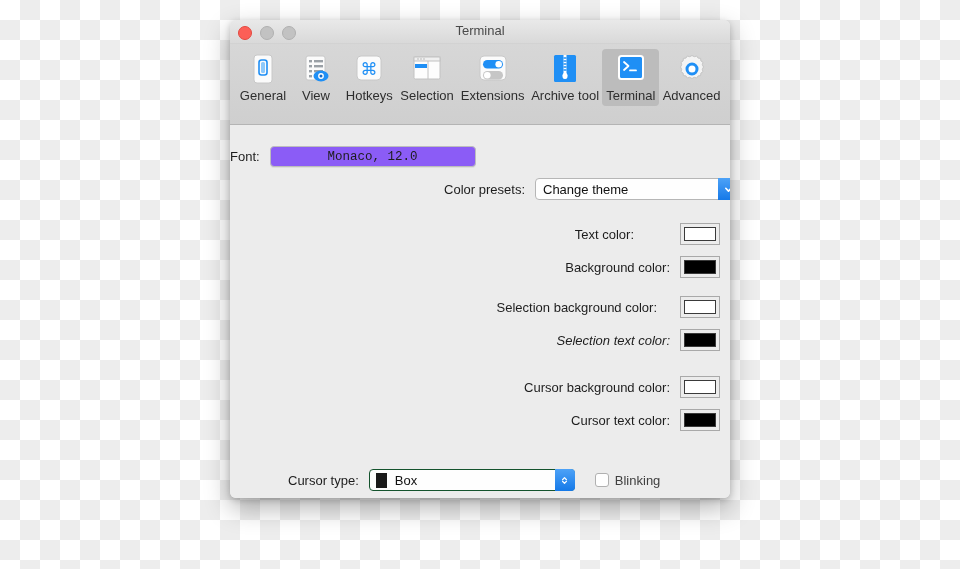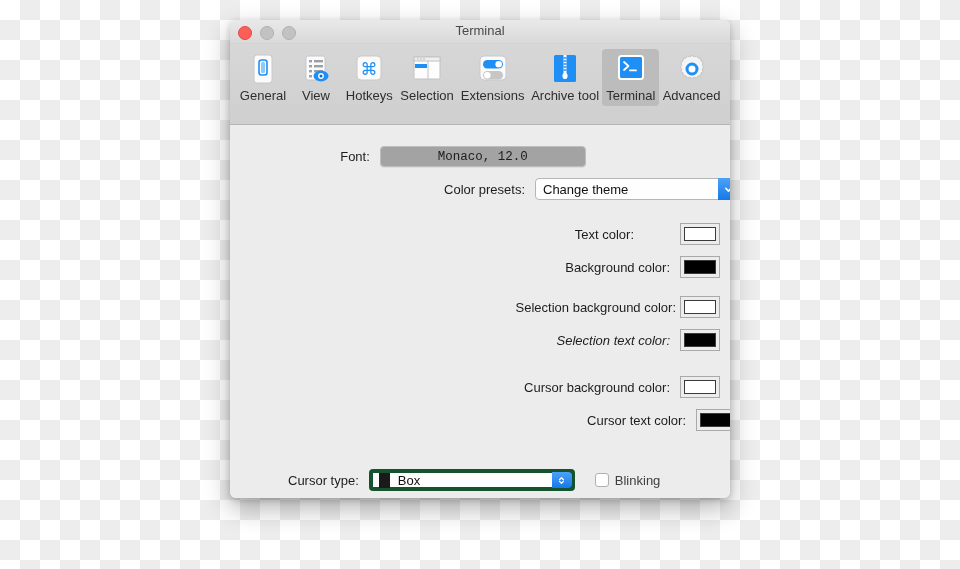--- a/index.html
+++ b/index.html
@@ -113,21 +113,21 @@
     font-size: 13px;
     color: #1d1d1d;
     text-align: right;
     white-space: nowrap;
   }
 
   
   .font-button {
     width: 206px;
     height: 21px;
-    background: #a3a3a3;
+    background: #8b5cf6;
     border: 1px solid #bdbdbd;
     border-radius: 4px;
     box-shadow: 0 1px 0 rgba(0,0,0,0.06);
     display: flex;
     align-items: center;
     justify-content: center;
     font-family: "Liberation Mono", "DejaVu Sans Mono", monospace;
     font-size: 12.5px;
     color: #1d1d1d;
     box-sizing: border-box;
@@ -165,21 +165,21 @@
     height: 9px;
     display: block;
   }
 
   
   .popup {
     position: relative;
     width: 206px;
     height: 22px;
     background: #fefefe;
-    border: 4px solid #14532d;
+    border: 1px solid #14532d;
     border-radius: 4px;
     box-sizing: border-box;
     display: flex;
     align-items: center;
     padding-left: 6px;
     font-size: 13px;
     color: #111;
   }
   .popup .arrow-box {
     position: absolute;
@@ -362,21 +362,21 @@
           <circle cx="17" cy="17" r="5" fill="none" stroke="#1f8ff5" stroke-width="3"></circle>
         </svg>
       </span>
       <span class="tool-label">Advanced</span>
     </div>
 
   </div>
 
   <div class="content">
 
-    <div class="row" style="left:0; top:21px; width:466px; justify-content:center;">
+    <div class="row" style="left:0; top:21px; width:466px; justify-content:flex-start;">
       <span class="row-label" style="margin-right:10px;">Font:</span>
       <span class="font-button">Monaco, 12.0</span>
     </div>
 
     <div class="row" style="left:0; top:53px; width:463px; justify-content:flex-end;padding-left:45px;">
       <span class="row-label" style="margin-right:10px;">Color presets:</span>
       <span class="combo">
         <span>Change theme</span>
         <span class="arrow-box">
           <svg class="chev" viewBox="0 0 10 10">
@@ -394,41 +394,41 @@
     </div>
 
     <div class="row" style="left:0; top:131px; width:490px; justify-content:flex-end;">
       <span class="row-label" style="margin-right:10px;">Background color:</span>
       <span class="colorwell">
         <span class="swatch" style="background:#000000"></span>
       </span>
     </div>
 
     <div class="row" style="left:0; top:171px; width:490px; justify-content:flex-end;">
-      <span class="row-label" style="margin-right:4px;">Selection background color:</span>
+      <span class="row-label" style="margin-right:23px;">Selection background color:</span>
       <span class="colorwell">
         <span class="swatch" style="background:#ffffff"></span>
       </span>
     </div>
 
     <div class="row" style="left:0; top:204px; width:490px; justify-content:flex-end;">
       <span class="row-label" style="margin-right:10px;font-style:italic;">Selection text color:</span>
       <span class="colorwell">
         <span class="swatch" style="background:#000000"></span>
       </span>
     </div>
 
     <div class="row" style="left:0; top:251px; width:490px; justify-content:flex-end;">
       <span class="row-label" style="margin-right:10px;">Cursor background color:</span>
       <span class="colorwell">
         <span class="swatch" style="background:#ffffff"></span>
       </span>
     </div>
 
-    <div class="row" style="left:0; top:284px; width:490px; justify-content:flex-end;padding-left:16px;">
+    <div class="row" style="left:0; top:284px; width:490px; justify-content:flex-end;">
       <span class="row-label" style="margin-right:10px;">Cursor text color:</span>
       <span class="colorwell">
         <span class="swatch" style="background:#000000"></span>
       </span>
     </div>
 
     <div class="row" style="left:58px; top:344px;">
       <span class="row-label" style="margin-right:10px;">Cursor type:</span>
       <span class="popup">
         <span class="cursor-swatch"></span>

